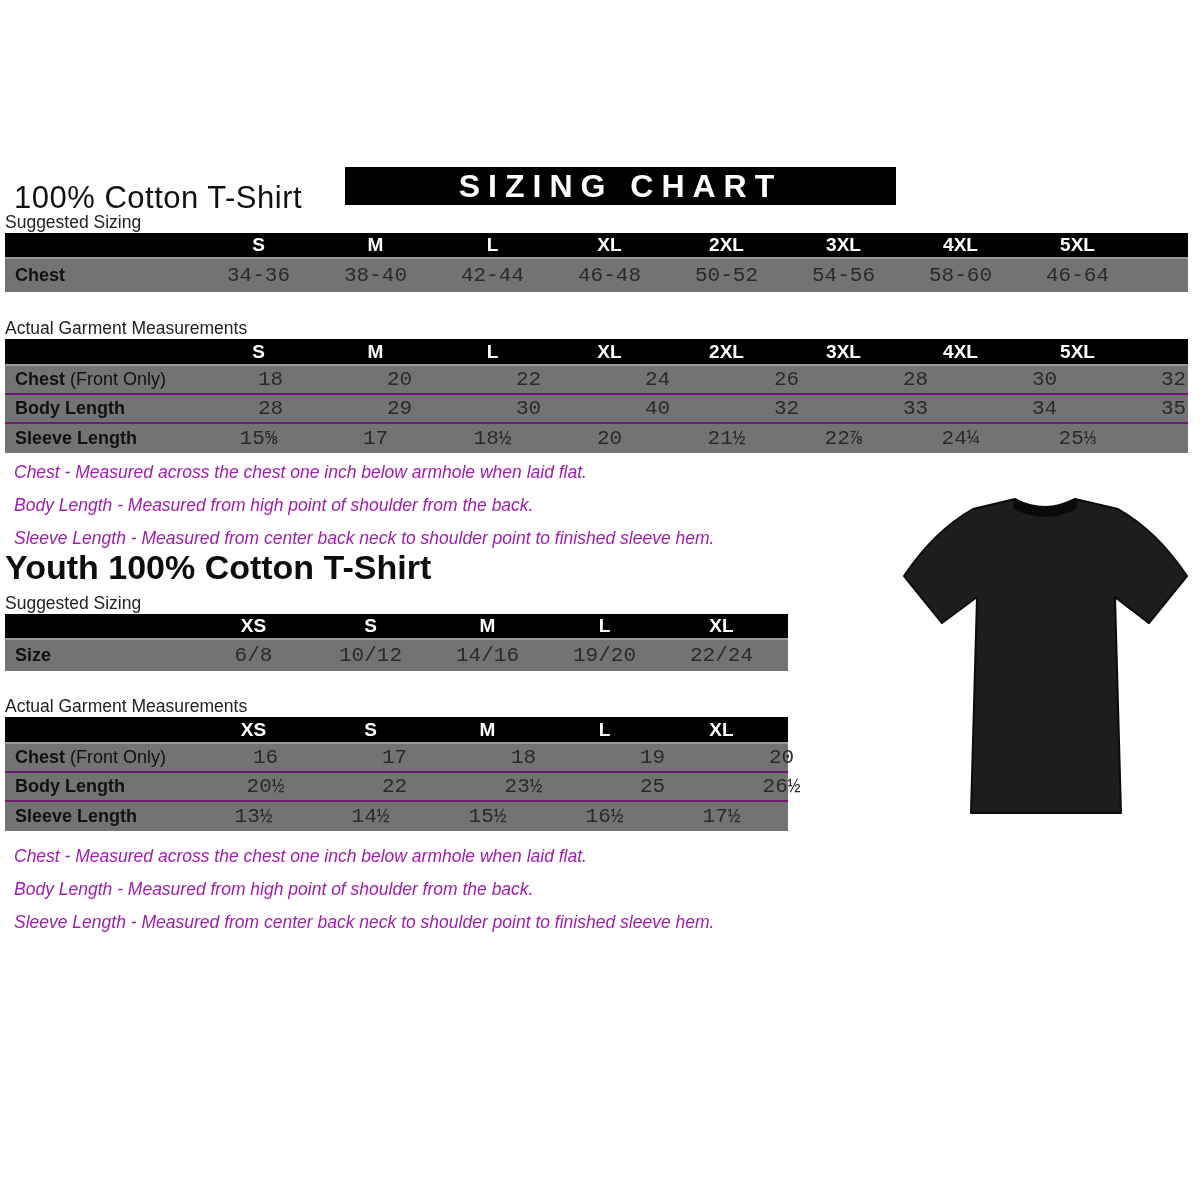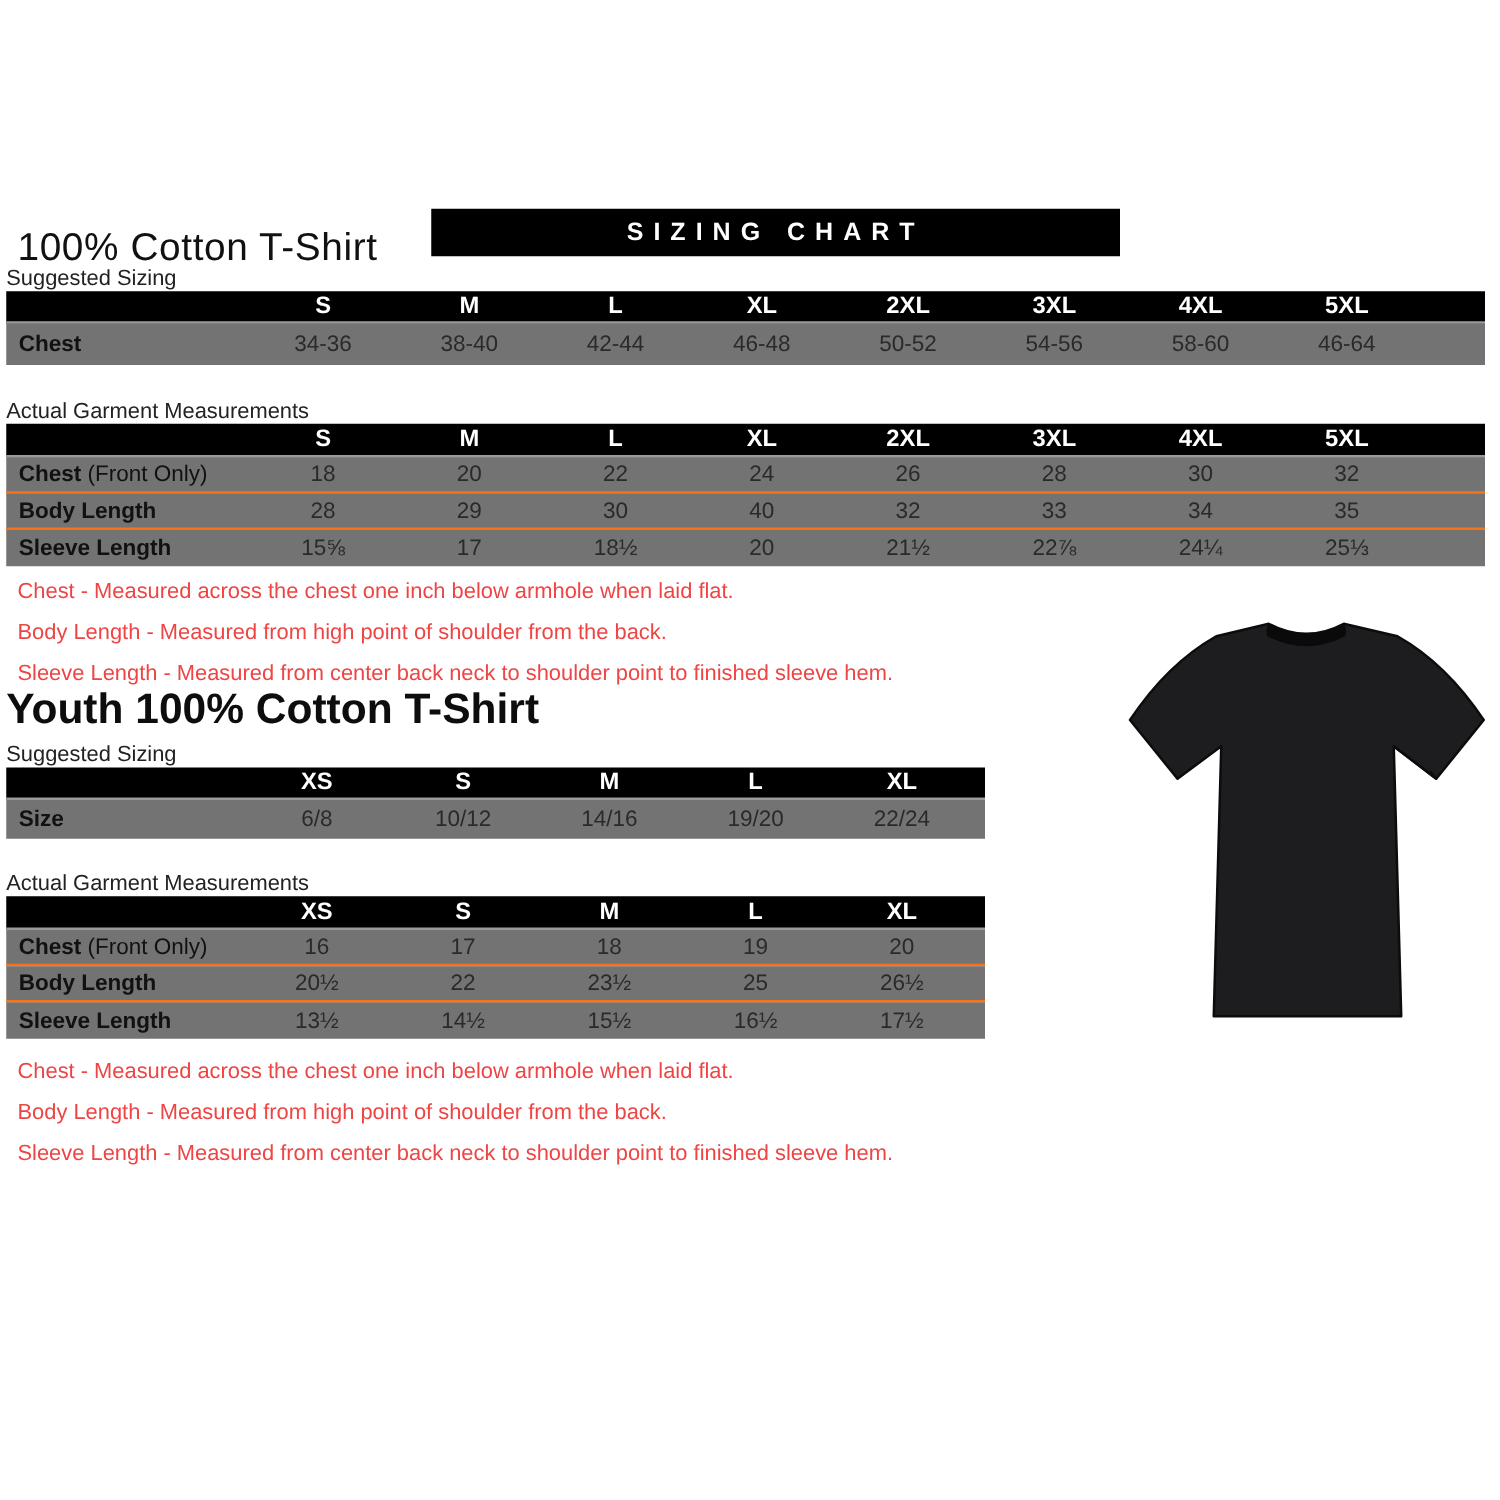--- a/index.html
+++ b/index.html
@@ -4,47 +4,47 @@
 <style>
   * { margin:0; padding:0; box-sizing:border-box; }
   html,body { width:1200px; height:1200px; }
   body { background:#ffffff; font-family:"Liberation Sans", sans-serif; color:#1c1c1c; position:relative; overflow:hidden; }
   .page { position:absolute; inset:0; background:#fff; }
   .abs { position:absolute; }
 
   .main-title { left:14px; top:180px; font-size:31px; font-weight:400; letter-spacing:0.5px; color:#111; }
   .banner { left:345px; top:167px; width:551px; height:38px; background:#000; color:#fff;
             display:flex; align-items:center; justify-content:center;
-            font-size:20px; font-weight:700; letter-spacing:8px; }
+            font-size:32px; font-weight:700; letter-spacing:8px; }
   .section-label { font-size:17.5px; color:#222; }
 
   .tbl { position:absolute; }
   .thead { display:flex; background:#000; color:#fff; align-items:center; border-bottom:2px solid #9a9a9a; }
   .thead .hcell { font-size:19px; font-weight:700; text-align:center; }
   .trow { display:flex; align-items:center; background:#737373; }
-  .sep { border-bottom:2px solid #f97316; }
+  .sep { border-bottom:2px solid #701a75;gap:12px; }
   .lblcell { padding-left:10px; font-size:18px; color:#111; text-align:left; }
   .lbl-b { font-weight:700; }
   .lbl-r { font-weight:400; }
-  .cell { font-size:18px; color:#2a2a2a; text-align:center; }
+  .cell { font-size:21px; color:#2a2a2a; text-align:center;font-family:Liberation Mono, monospace; }
 
   .adult .lblcell, .adult .hlbl { width:195px; flex:none; }
   .adult .hcell, .adult .cell { width:117px; flex:none; }
   .adult .spacer { width:47px; flex:none; }
   .adult.tbl { width:1183px; }
 
   .youth .lblcell, .youth .hlbl { width:190px; flex:none; }
   .youth .hcell, .youth .cell { width:117px; flex:none; }
   .youth .spacer { width:8px; flex:none; }
   .youth.tbl { width:783px; }
 
   .h26 { height:26px; } .h27 { height:27px; }
   .r33 { height:33px; } .r29 { height:29px; } .r31 { height:31px; }
 
-  .notes { font-size:17.5px; color:#ef4444; line-height:33px; }
+  .notes { font-size:17.5px; color:#a21caf; line-height:33px;font-style:italic; }
   .youth-title { left:5px; top:548px; font-size:34px; font-weight:700; color:#0d0d0d; }
 
   .tshirt-wrap { left:893px; top:475px; width:305px; height:352px; }
 </style>
 </head>
 <body>
 
 <div class="page">
 
   <div class="abs main-title">100% Cotton T-Shirt</div>

